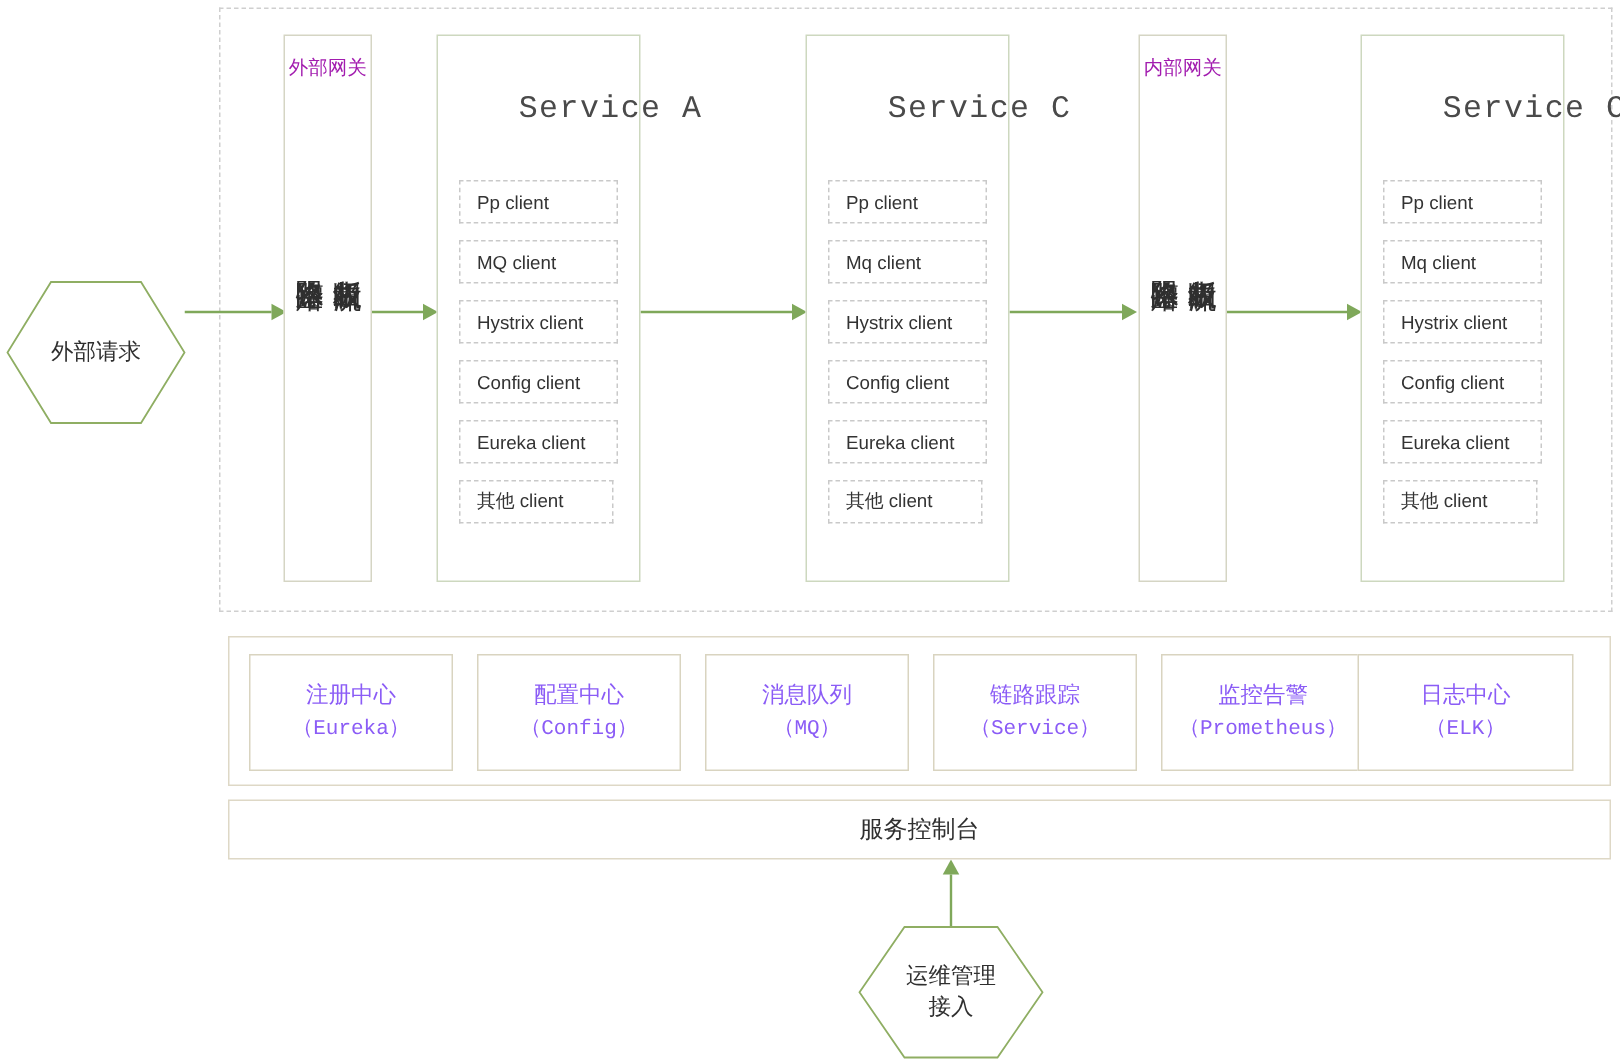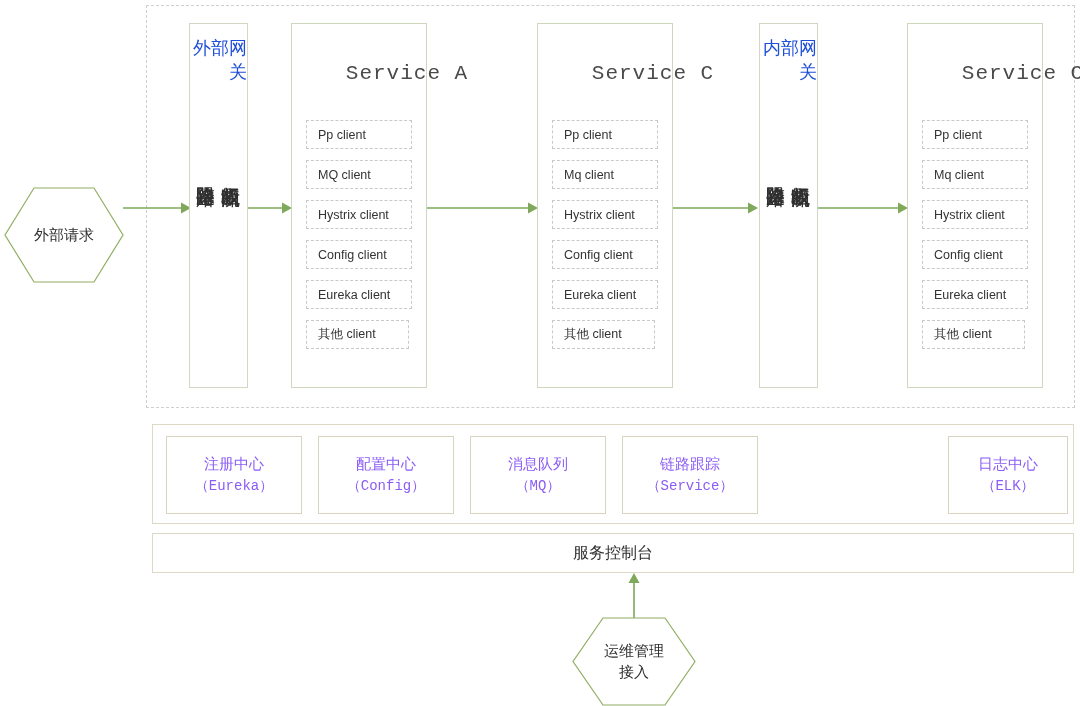--- a/index.html
+++ b/index.html
@@ -43,23 +43,23 @@
   }
 
   .gateway {
     border: 1px solid #d5d5c4;
   }
   .gateway-title {
     position: absolute;
     top: 12px;
     left: 0;
     width: 100%;
-    text-align: right;
-    font-size: 18px;
-    color: #1d4ed8;
+    text-align: center;
+    font-size: 13px;
+    color: #a21caf;
     font-family: "Liberation Serif", "DejaVu Serif", serif;
   }
   .gateway-vtext {
     position: absolute;
     left: 0;
     width: 100%;
     top: 148px;
     display: flex;
     justify-content: center;
     gap: 0px;
@@ -292,21 +292,25 @@
       <div class="infra-sub">（Config）</div>
     </div>
     <div class="infra-box" style="left:317px; width:136px;">
       <div>消息队列</div>
       <div class="infra-sub">（MQ）</div>
     </div>
     <div class="infra-box" style="left:469px; width:136px;">
       <div>链路跟踪</div>
       <div class="infra-sub">（Service）</div>
     </div>
-    <div class="infra-box" style="left:795px; width:120px;align-items:center;">
+    <div class="infra-box" style="left:621px; width:136px;">
+      <div>监控告警</div>
+      <div class="infra-sub">（Prometheus）</div>
+    </div>
+    <div class="infra-box" style="left:752px; width:144px;align-items:center;">
       <div>日志中心</div>
       <div class="infra-sub">（ELK）</div>
     </div>
   </div>
 
   <div class="console-bar">
     <span>服务控制台</span>
   </div>
 
   <div class="arrow" style="left:624px; top:573px; width:20px; height:48px;">

